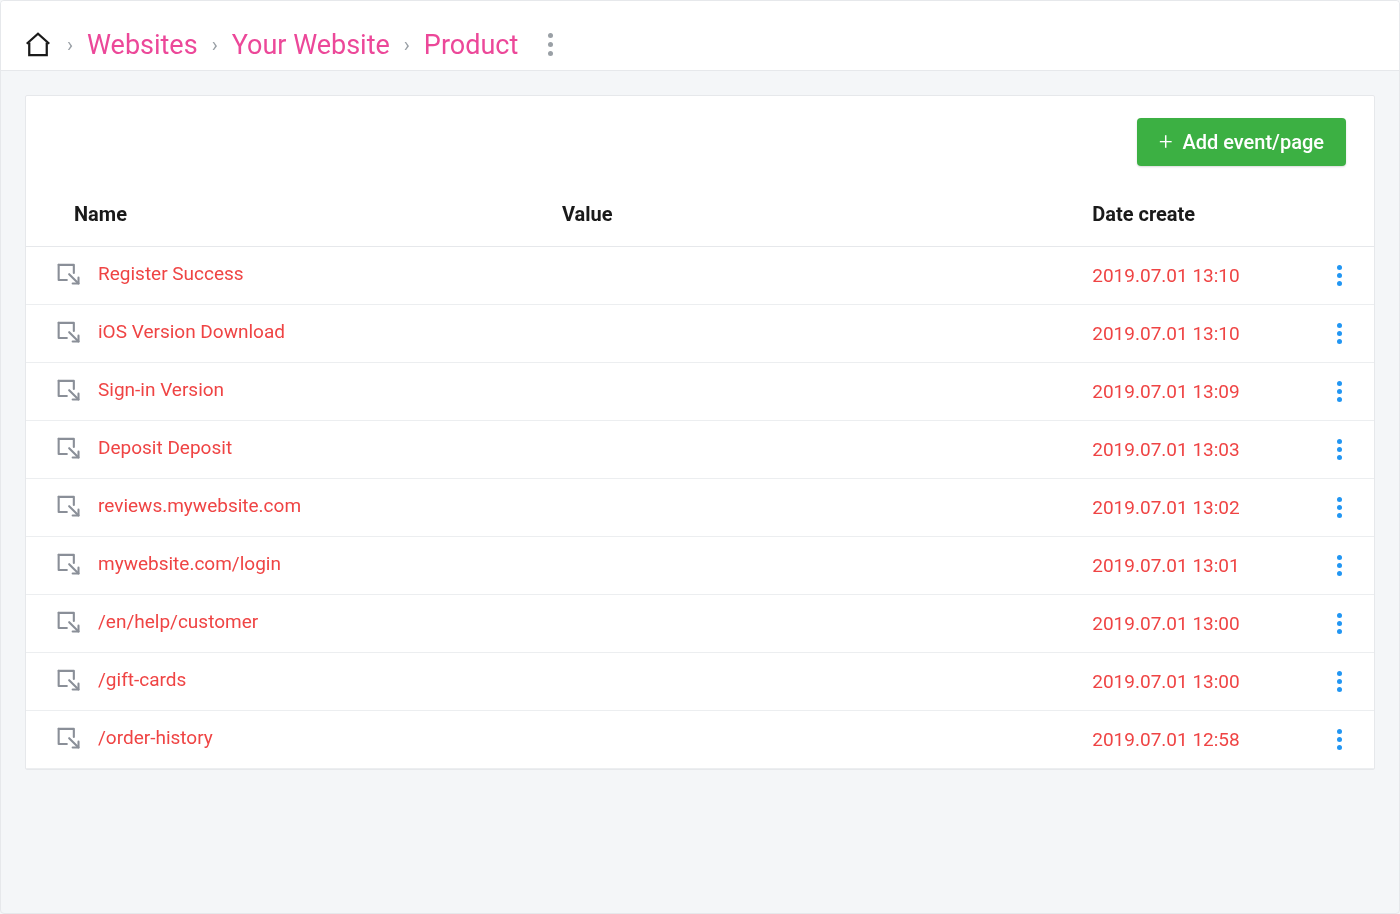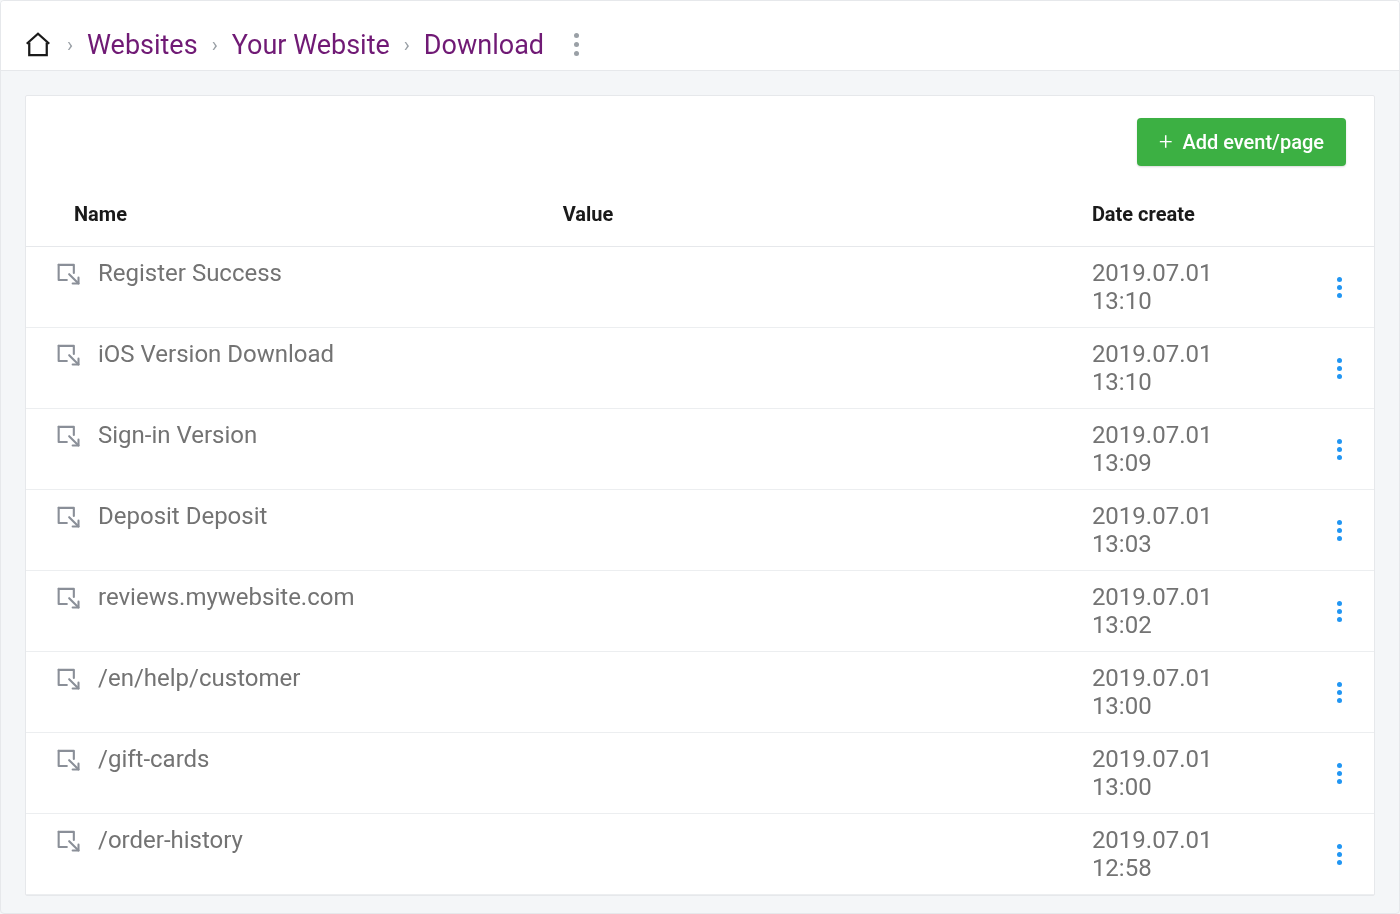--- a/index.html
+++ b/index.html
@@ -29,21 +29,21 @@
     padding: 26px 22px 8px 22px;
     font-size: 27px;
     font-weight: 400;
     color: #1a1a1a;
   }
   .breadcrumb .home-icon svg { display:block; }
   .breadcrumb .chev {
     color: #9aa0a6;
     font-size: 20px;
   }
-  .breadcrumb .crumb { color: #701a75; cursor: pointer; }
+  .breadcrumb .crumb { color: #ec4899; cursor: pointer; }
   .breadcrumb .more-vert {
     margin-left: 10px;
     color: #9aa0a6;
     display: flex;
     flex-direction: column;
     align-items: center;
     gap: 4px;
     cursor: pointer;
     padding: 6px;
   }
@@ -118,22 +118,22 @@
   }
   table.data th.col-name { width: 38%; padding-left: 48px;}
   table.data th.col-value { width: 40%; }
   table.data th.col-date { width: 18%; }
   table.data th.col-actions { width: 4%; }
   table.data tbody tr {
     border-bottom: 1px solid #eceef0;
   }
   table.data tbody td {
     padding: 12px 28px;
-    font-size: 24px;
-    color: #737373;
+    font-size: 19px;
+    color: #ef4444;
     vertical-align: middle;
   }
   td.name-cell {
     display: flex;
     align-items: center;
     gap: 16px;
     padding-left: 48px;
   }
   .row-kebab {
     display: flex;
@@ -158,21 +158,21 @@
         <svg width="30" height="30" viewBox="0 0 24 24" fill="none" stroke="#1a1a1a" stroke-width="1.8">
             <path d="M3 11 L12 3 L21 11"></path>
             <path d="M5 10 V20 H19 V10"></path>
           </svg>
       </span>
       <span class="chev">›</span>
       <span class="crumb">Websites</span>
       <span class="chev">›</span>
       <span class="crumb">Your Website</span>
       <span class="chev">›</span>
-      <span class="crumb">Download</span>
+      <span class="crumb">Product</span>
       <span class="more-vert">
           <span></span>
           <span></span>
           <span></span>
         </span>
     </div>
   </div>
 
   <div class="content">
     <div class="card">
@@ -305,20 +305,42 @@
             <tr>
               <td class="name-cell">
                 <span class="row-icon">
                   <svg width="28" height="28" viewBox="0 0 24 24" fill="none" stroke="#8a8f98" stroke-width="1.8" stroke-linecap="round" stroke-linejoin="round">
                     <path d="M4 5 H17 V12"></path>
                     <path d="M4 5 V18 H11"></path>
                     <path d="M13 13 L21 21"></path>
                     <path d="M21 16 V21 H16"></path>
                   </svg>
                 </span>
+                <span>mywebsite.com/login</span>
+              </td>
+              <td></td>
+              <td>2019.07.01 13:01</td>
+              <td>
+                <div class="row-kebab">
+                  <span></span>
+                  <span></span>
+                  <span></span>
+                </div>
+              </td>
+            </tr>
+            <tr>
+              <td class="name-cell">
+                <span class="row-icon">
+                  <svg width="28" height="28" viewBox="0 0 24 24" fill="none" stroke="#8a8f98" stroke-width="1.8" stroke-linecap="round" stroke-linejoin="round">
+                    <path d="M4 5 H17 V12"></path>
+                    <path d="M4 5 V18 H11"></path>
+                    <path d="M13 13 L21 21"></path>
+                    <path d="M21 16 V21 H16"></path>
+                  </svg>
+                </span>
                 <span>/en/help/customer</span>
               </td>
               <td></td>
               <td>2019.07.01 13:00</td>
               <td>
                 <div class="row-kebab">
                   <span></span>
                   <span></span>
                   <span></span>
                 </div>

